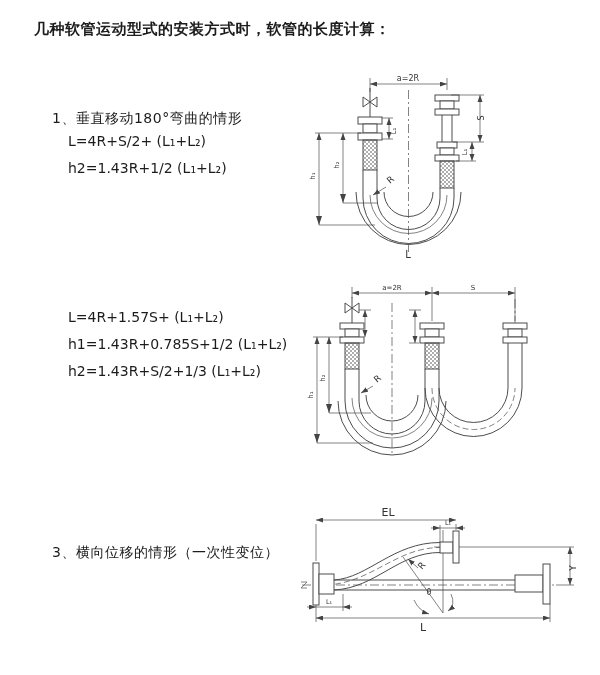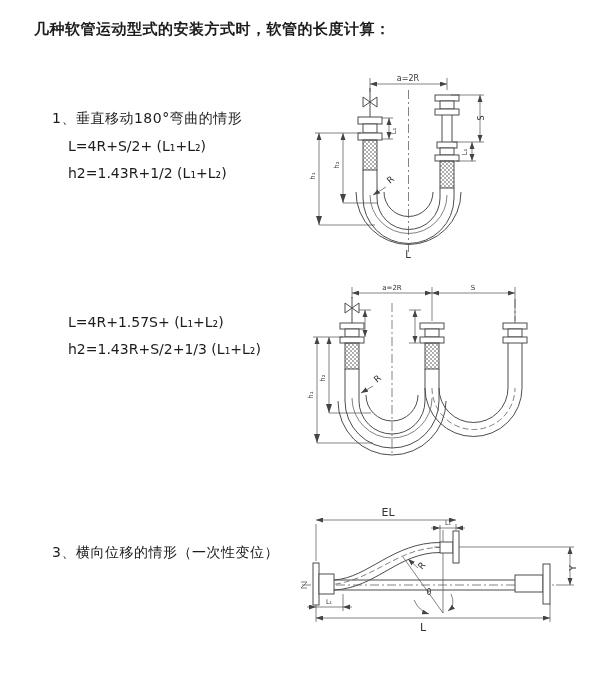--- a/index.html
+++ b/index.html
@@ -7,21 +7,21 @@
     width:600px;height:675px;position:relative;overflow:hidden;
     background:#ffffff;color:#1c1c1c;
     font-family:"DejaVu Sans","Liberation Sans",sans-serif;
   }
   .title{
     position:absolute;left:34px;top:20px;margin:0;
     font-size:15px;font-weight:bold;letter-spacing:.5px;text-align:right;
   }
   .sec{position:absolute;left:52px}
   .sec-heading{font-size:14px;font-weight:normal;letter-spacing:.5px}
-  .formulas{margin-left:16px;margin-top:5px}
+  .formulas{margin-left:16px;}
   .formula{font-size:14px;line-height:27px;white-space:pre}
   svg.diagram{position:absolute}
   svg text{font-family:"DejaVu Sans","Liberation Sans",sans-serif;fill:#333}
   .ln{stroke:#4d4d4d;stroke-width:1;fill:none}
   .thin{stroke:#4d4d4d;stroke-width:.7;fill:none}
   .fl{fill:#ffffff;stroke:#4d4d4d;stroke-width:1}
   .hatch{fill:url(#braid);stroke:#4d4d4d;stroke-width:1}
   .dash{stroke-dasharray:9 3 2 3}
   .dsh{stroke-dasharray:6 3}
   .arrfill{fill:#444;stroke:none}
@@ -52,20 +52,21 @@
     <div class="sec-heading">1、垂直移动180°弯曲的情形</div>
     <div class="formulas">
       <div class="formula">L=4R+S/2+ (L₁+L₂)</div>
       <div class="formula">h2=1.43R+1/2 (L₁+L₂)</div>
     </div>
   </section>
 
   <section class="sec" style="top:304px">
     <div class="formulas">
       <div class="formula">L=4R+1.57S+ (L₁+L₂)</div>
+      <div class="formula">h1=1.43R+0.785S+1/2 (L₁+L₂)</div>
       <div class="formula">h2=1.43R+S/2+1/3 (L₁+L₂)</div>
     </div>
   </section>
 
   <section class="sec" style="top:544px">
     <div class="sec-heading">3、横向位移的情形（一次性变位）</div>
   </section>
 
   <svg class="diagram" style="left:303px;top:68px" width="292" height="200" viewBox="0 0 292 200">
 

